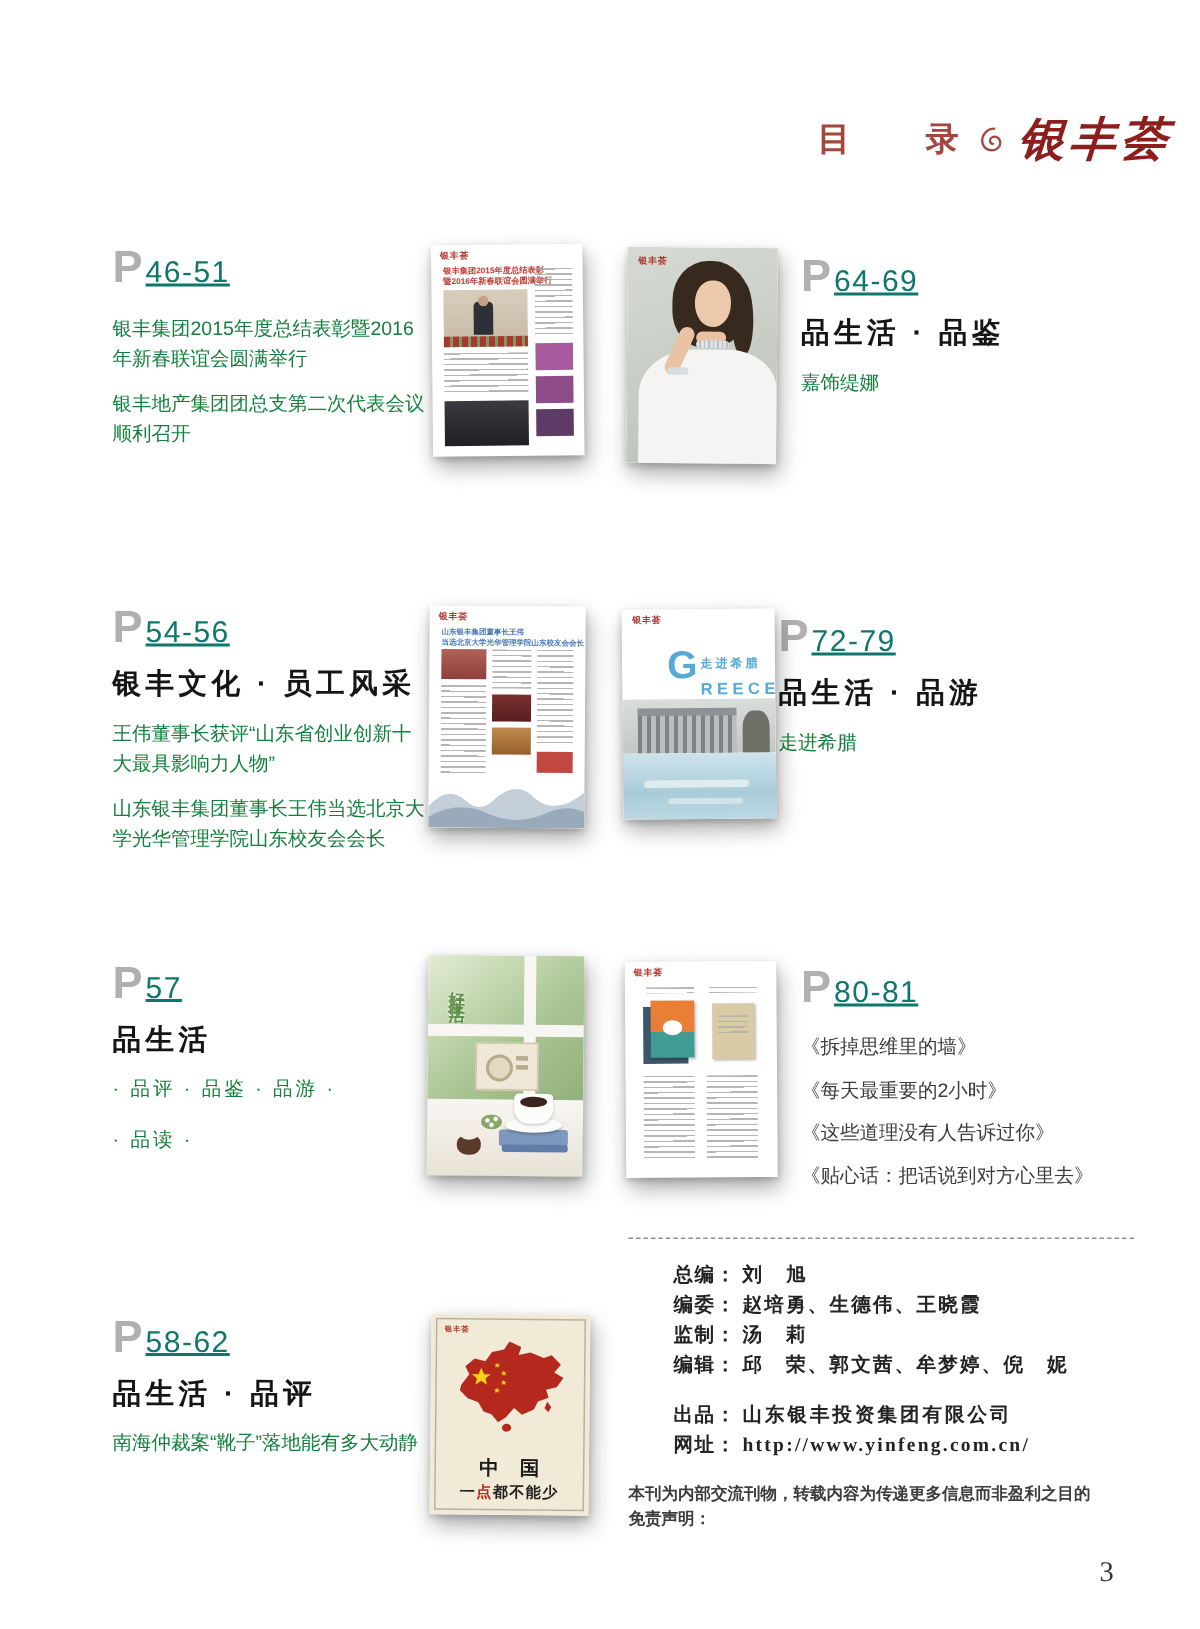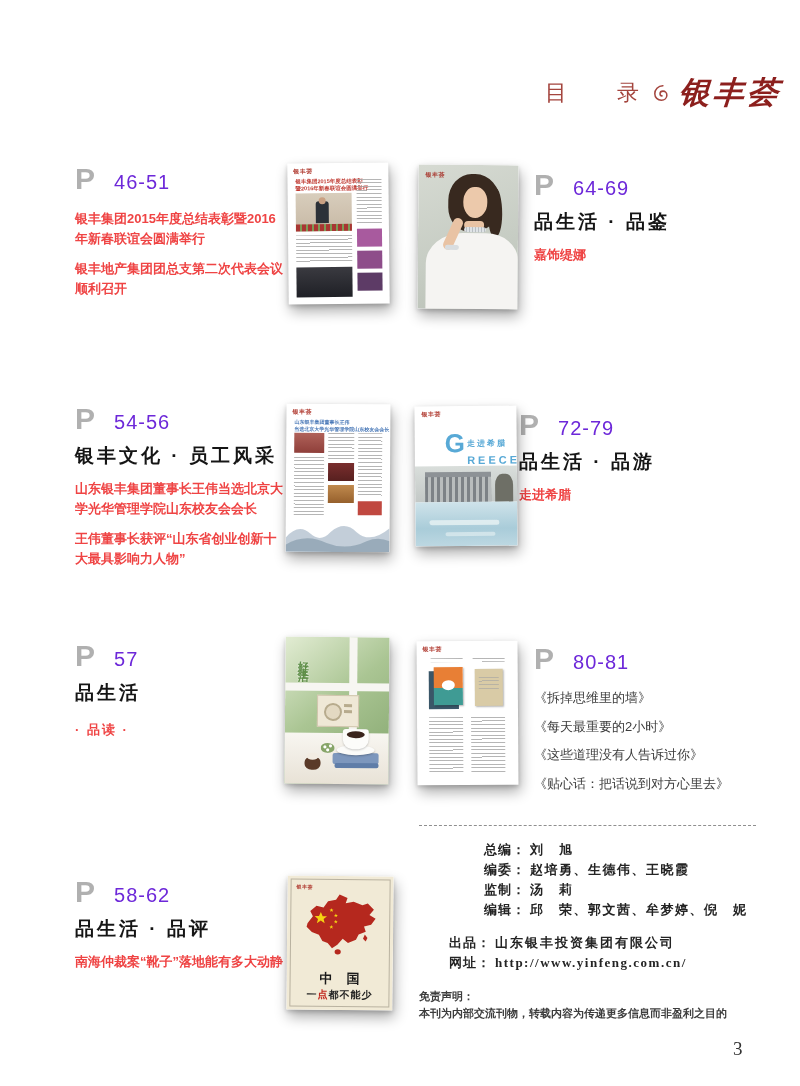--- a/index.html
+++ b/index.html
@@ -2,33 +2,33 @@
 <html><head>
 <meta charset="utf-8">
 <style>
   html,body{margin:0;padding:0;}
   body{
     width:800px;height:1086px;position:relative;background:#fff;
     font-family:"Liberation Sans","DejaVu Sans",sans-serif;overflow:hidden;color:#222;
   }
   
   .toc-header{position:absolute;left:545px;top:72px;display:flex;align-items:center;}
-  .toc-title{font-size:22px;font-weight:normal;color:#a4453e;letter-spacing:22px;}
+  .toc-title{font-size:22px;font-weight:bold;color:#a4453e;letter-spacing:22px;}
   .swirl{margin:0 8px 0 -8px;}
   .brand-script{
     font-family:"Liberation Serif","DejaVu Serif",serif;font-style:italic;font-weight:bold;
     font-size:31px;color:#8c1f1d;letter-spacing:3px;transform:skewX(-4deg);
   }
   
   .section{position:absolute;}
   .p-line{white-space:nowrap;line-height:30px;}
   .p-line .p{font-size:30px;font-weight:bold;color:#b0b0b0;}
-  .p-line .range{font-size:20px;color:#6d28d9;letter-spacing:1px;margin-left:19px;}
+  .p-line .range{font-size:20px;color:#0f766e;letter-spacing:1px;margin-left:2px;text-decoration:underline;}
   .sec-title{font-size:19px;font-weight:bold;color:#151515;letter-spacing:3px;margin-top:4px;white-space:nowrap;}
-  .sec-item{font-size:13px;color:#ef4444;line-height:1.55;margin-top:10px;font-weight:700;}
+  .sec-item{font-size:13px;color:#15803d;line-height:1.55;margin-top:10px;font-weight:400;}
   .book-item{font-size:13px;color:#3c3c3c;line-height:1.5;margin-top:9px;font-weight:500;white-space:nowrap;}
   
   .thumb{position:absolute;background:#fff;box-shadow:2px 7px 14px rgba(0,0,0,.33),0 2px 4px rgba(0,0,0,.18);overflow:hidden;}
   .tiny-logo{position:absolute;font-size:6px;color:#b03a30;font-weight:bold;line-height:1;letter-spacing:.5px;}
   .micro{line-height:1.3;font-weight:bold;white-space:nowrap;}
   .tlines{background:repeating-linear-gradient(to bottom,#a3a3a3 0,#a3a3a3 1px,transparent 1px,transparent 3.6px);opacity:.8;position:absolute;}
   .ph{position:absolute;}
   
   .portrait-bg{position:absolute;inset:0;background:linear-gradient(160deg,#d6dad2 0%,#c6ccc3 60%,#b9c0b6 100%);}
   .hair{position:absolute;background:#38291f;border-radius:48% 52% 55% 45%;}
@@ -47,21 +47,21 @@
   }
   
   .china-bg{position:absolute;inset:0;background:#f1ead6;}
   .china-frame{position:absolute;inset:3px;border:1px solid #b9b2a0;}
   .cn-country{position:absolute;left:0;right:0;text-align:center;font-size:13px;font-weight:bold;color:#1a1a1a;letter-spacing:14px;text-indent:14px;}
   .cn-slogan{position:absolute;left:0;right:0;text-align:center;font-size:10px;font-weight:bold;color:#222;letter-spacing:1px;}
   .cn-slogan .dot{color:#c1271d;}
   
   .credits{position:absolute;left:419px;top:825px;width:337px;border-top:1px dashed #8f8f8f;
     font-family:"Liberation Serif","DejaVu Serif",serif;}
-  .credits-rows{margin-top:14px;margin-left:35px;}
+  .credits-rows{margin-top:14px;}
   .crow{display:flex;font-size:13px;font-weight:bold;color:#242424;line-height:20px;}
   .clabel{width:72px;text-align:right;letter-spacing:1px;flex:none;}
   .cvalue{flex:1;padding-left:4px;letter-spacing:1.5px;}
   .pub-rows{margin-top:13px;}
   .disclaimer{margin-top:15px;font-family:"Liberation Sans","DejaVu Sans",sans-serif;
     font-size:11px;font-weight:bold;color:#3d3d3d;line-height:1.55;}
   .page-num{position:absolute;left:733px;top:1038px;font-family:"Liberation Serif","DejaVu Serif",serif;font-size:19px;color:#333;}
 </style>
 </head>
 <body>
@@ -80,29 +80,30 @@
   </div>
   <div class="sec-item">银丰集团2015年度总结表彰暨2016年新春联谊会圆满举行</div>
   <div class="sec-item">银丰地产集团团总支第二次代表会议顺利召开</div>
 </div>
 
 <div class="section" style="left:75px;top:404px;width:212px">
   <div class="p-line">
     <span class="p">P</span><span class="range">54-56</span>
   </div>
   <div class="sec-title">银丰文化 · 员工风采</div>
+  <div class="sec-item">王伟董事长获评“山东省创业创新十大最具影响力人物”</div>
   <div class="sec-item">山东银丰集团董事长王伟当选北京大学光华管理学院山东校友会会长</div>
-  <div class="sec-item">王伟董事长获评“山东省创业创新十大最具影响力人物”</div>
 </div>
 
 <div class="section" style="left:75px;top:641px;width:212px">
   <div class="p-line">
     <span class="p">P</span><span class="range">57</span>
   </div>
   <div class="sec-title">品生活</div>
+  <div class="sec-item" style="letter-spacing:2px">· 品评 · 品鉴 · 品游 ·</div>
   <div class="sec-item" style="letter-spacing:2px;margin-top:14px">· 品读 ·</div>
 </div>
 
 <div class="section" style="left:75px;top:877px;width:220px">
   <div class="p-line">
     <span class="p">P</span><span class="range">58-62</span>
   </div>
   <div class="sec-title">品生活 · 品评</div>
   <div class="sec-item">南海仲裁案“靴子”落地能有多大动静</div>
 </div>
@@ -287,18 +288,18 @@
     <div class="crow">
       <span class="clabel">出品：</span>
         <span class="cvalue" style="letter-spacing:2px">山东银丰投资集团有限公司</span>
     </div>
     <div class="crow">
       <span class="clabel">网址：</span>
         <span class="cvalue" style="letter-spacing:1.5px">http://www.yinfeng.com.cn/</span>
     </div>
   </div>
   <div class="disclaimer">
+    <div>本刊为内部交流刊物，转载内容为传递更多信息而非盈利之目的</div>
     <div>免责声明：</div>
-    <div>本刊为内部交流刊物，转载内容为传递更多信息而非盈利之目的</div>
   </div>
 </div>
 
 <div class="page-num">3</div>
 
 </body></html>

